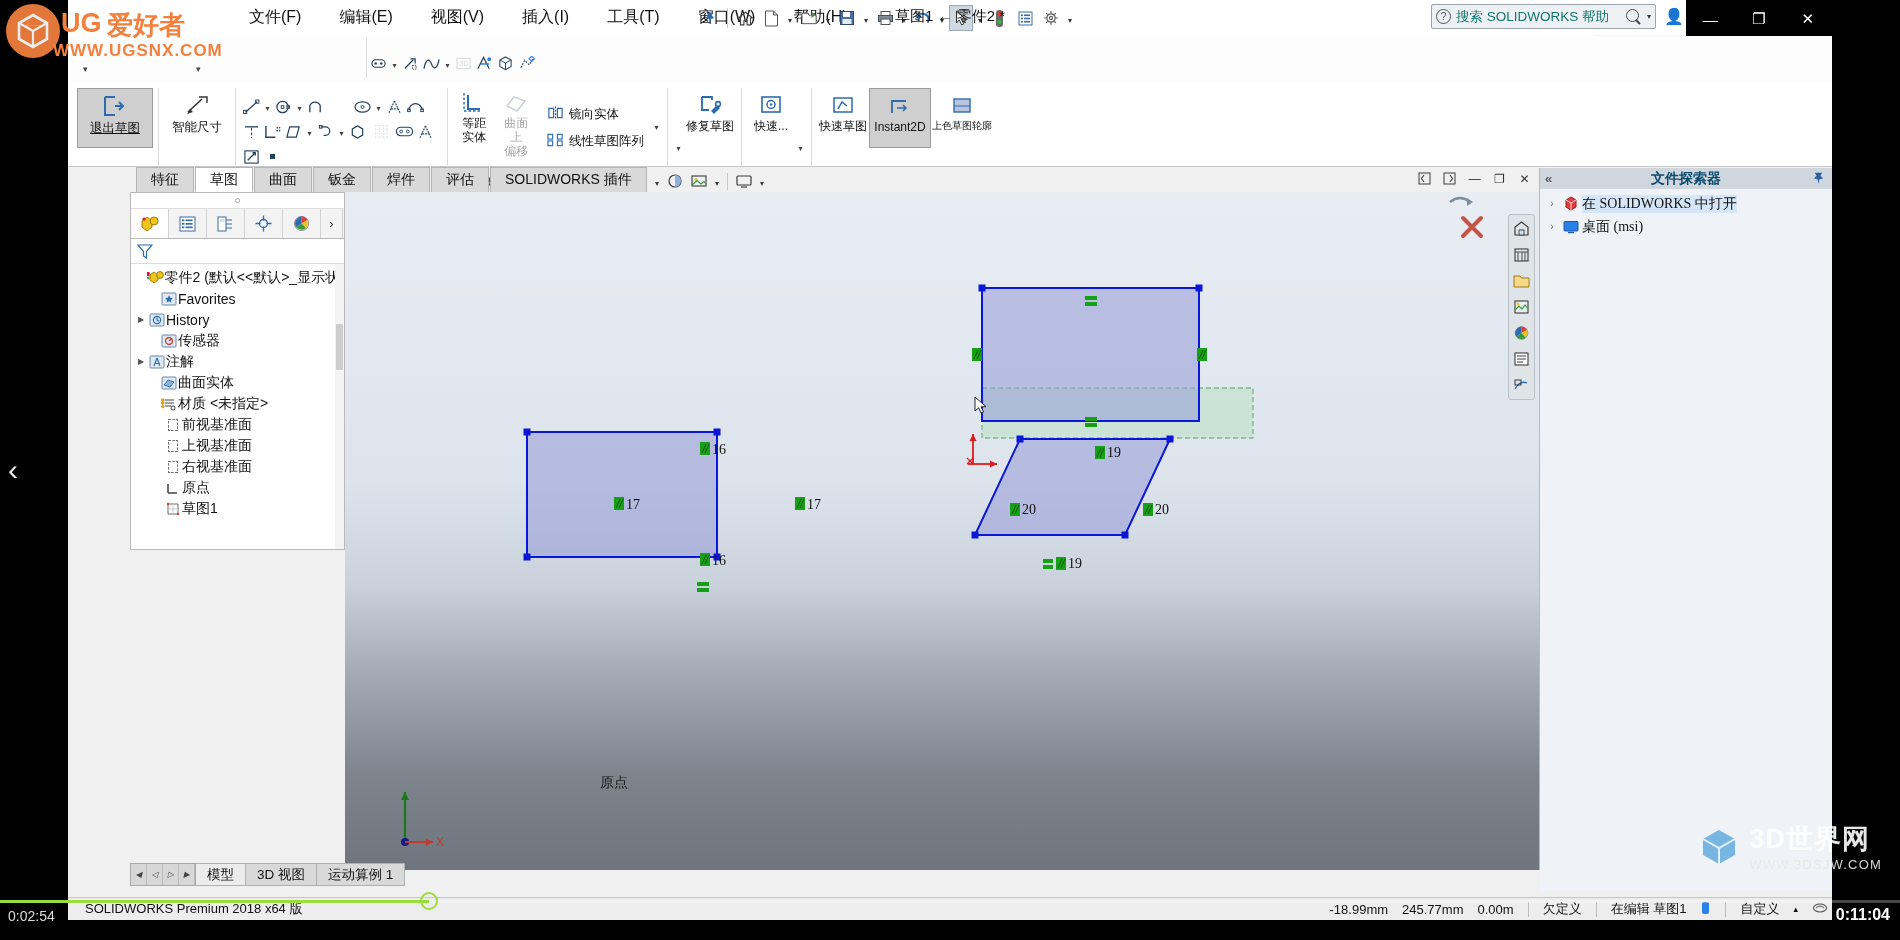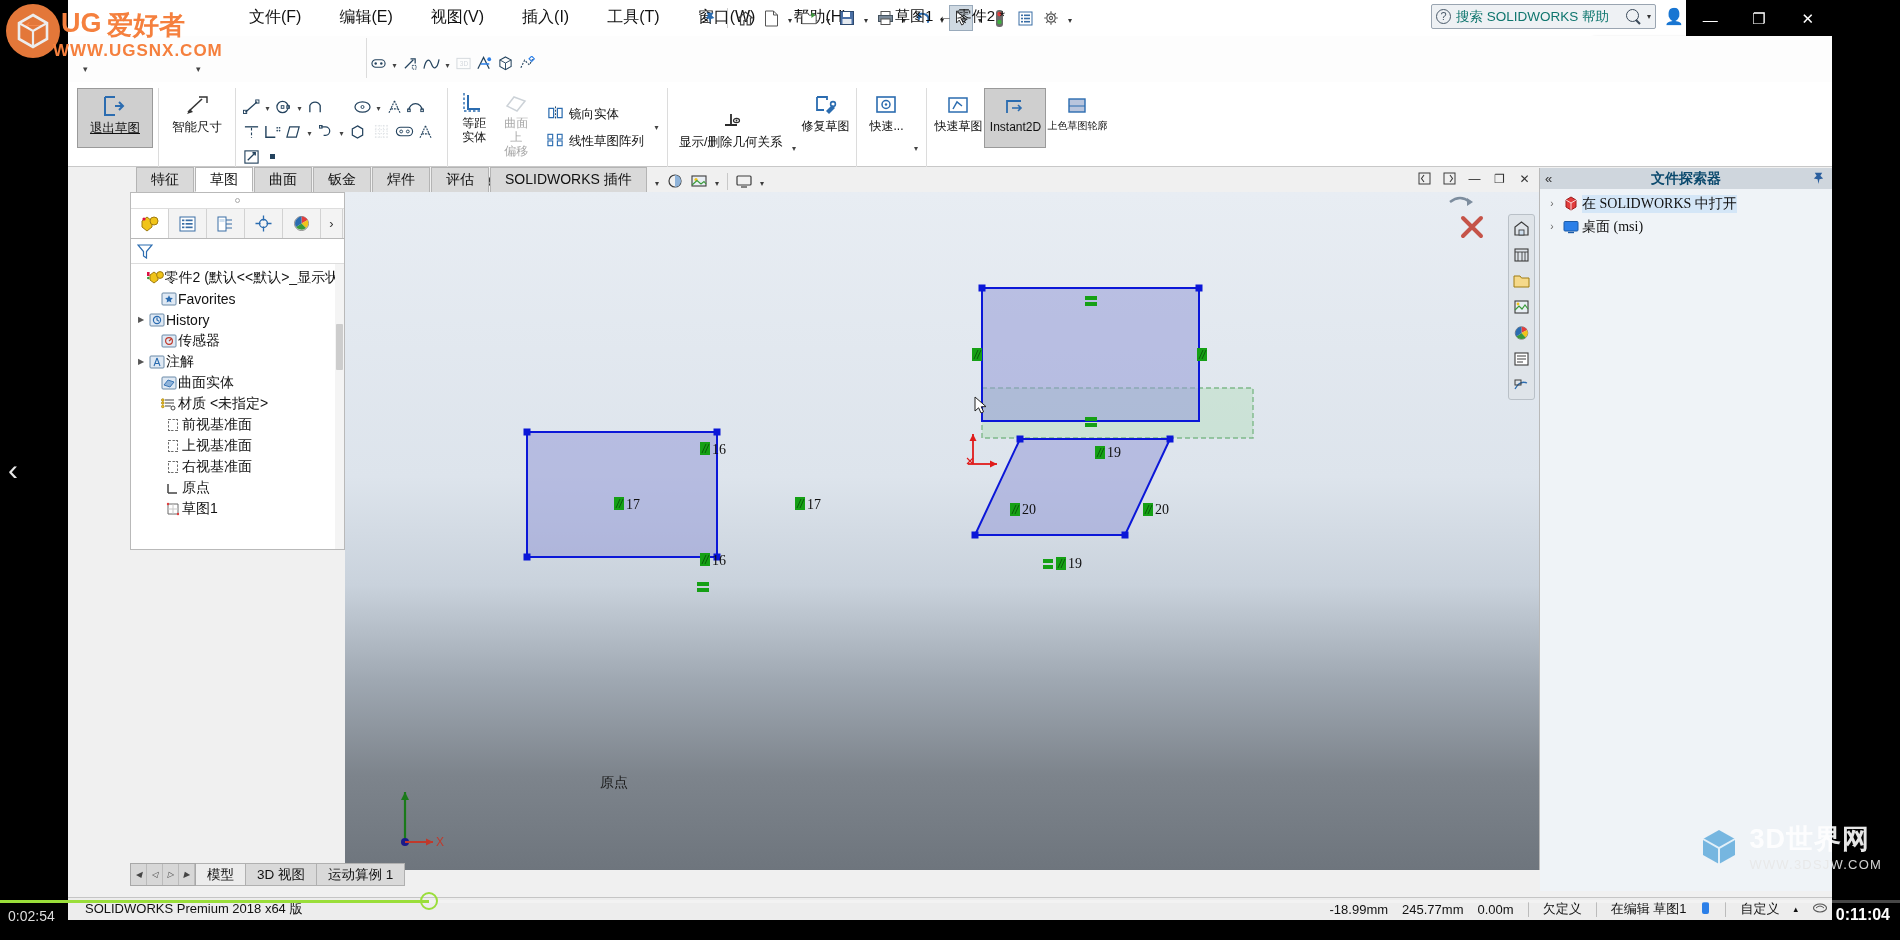--- a/index.html
+++ b/index.html
@@ -538,30 +538,20 @@
               </span>
               <span>线性草图阵列</span>
             </div>
           </div>
           <div style="display:flex;align-items:center;">
             <span class="rs cv" style="padding-bottom:0;align-items:center;">▾</span>
           </div>
         </div>
 
         <div class="rgroup">
-          <div class="rbtn-wide" style="justify-content:center;">
-            <span class="gl" style="height:26px;display:flex;align-items:center;">
-              <svg width="26" height="22" viewBox="0 0 26 22">
-                  <path d="M13 3v11 M7 14h12" fill="none" stroke="#2b2b2b" stroke-width="1.8"></path>
-                  <ellipse cx="18.5" cy="9.5" rx="3" ry="2.2" fill="none" stroke="#2b2b2b" stroke-width="1.2"></ellipse>
-                  <circle cx="18.5" cy="9.5" r=".9" fill="#2b2b2b"></circle>
-                </svg>
-            </span>
-            <span>显示/删除几何关系</span>
-          </div>
           <div style="display:flex;align-items:flex-end;padding-bottom:8px;">
             <span class="rs cv">▾</span>
           </div>
           <div class="rbtn-lg" style="width:52px;">
             <span class="gl">
               <svg width="25" height="24" viewBox="0 0 25 24">
                   <path d="M4 3 h10 v3 M4 3 v13 h7" fill="none" stroke="#2b6cb0" stroke-width="1.8"></path>
                   <path d="M13 17 l6-6 3 3 -6 6z" fill="#2b6cb0"></path>
                   <circle cx="20" cy="10" r="2.4" fill="none" stroke="#2b6cb0" stroke-width="1.6"></circle>
                 </svg>

